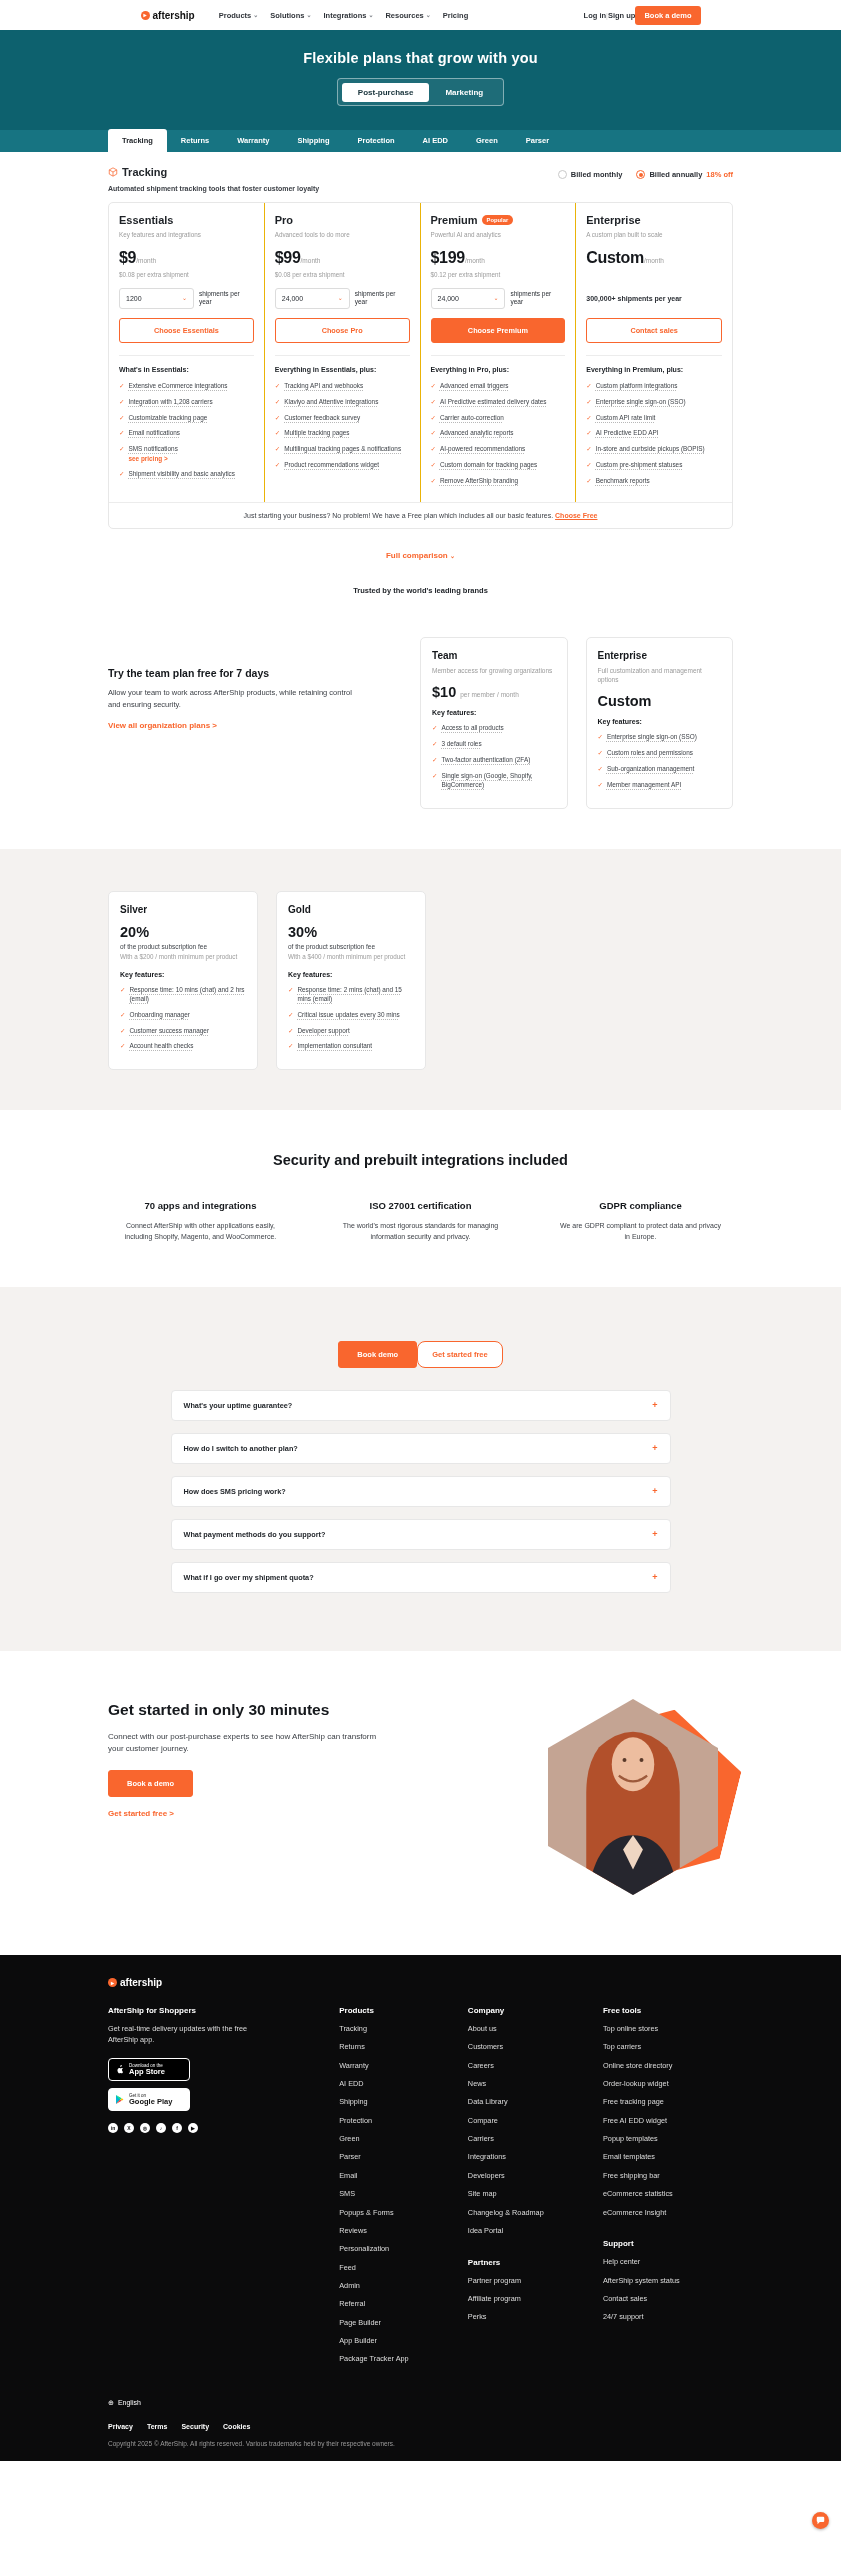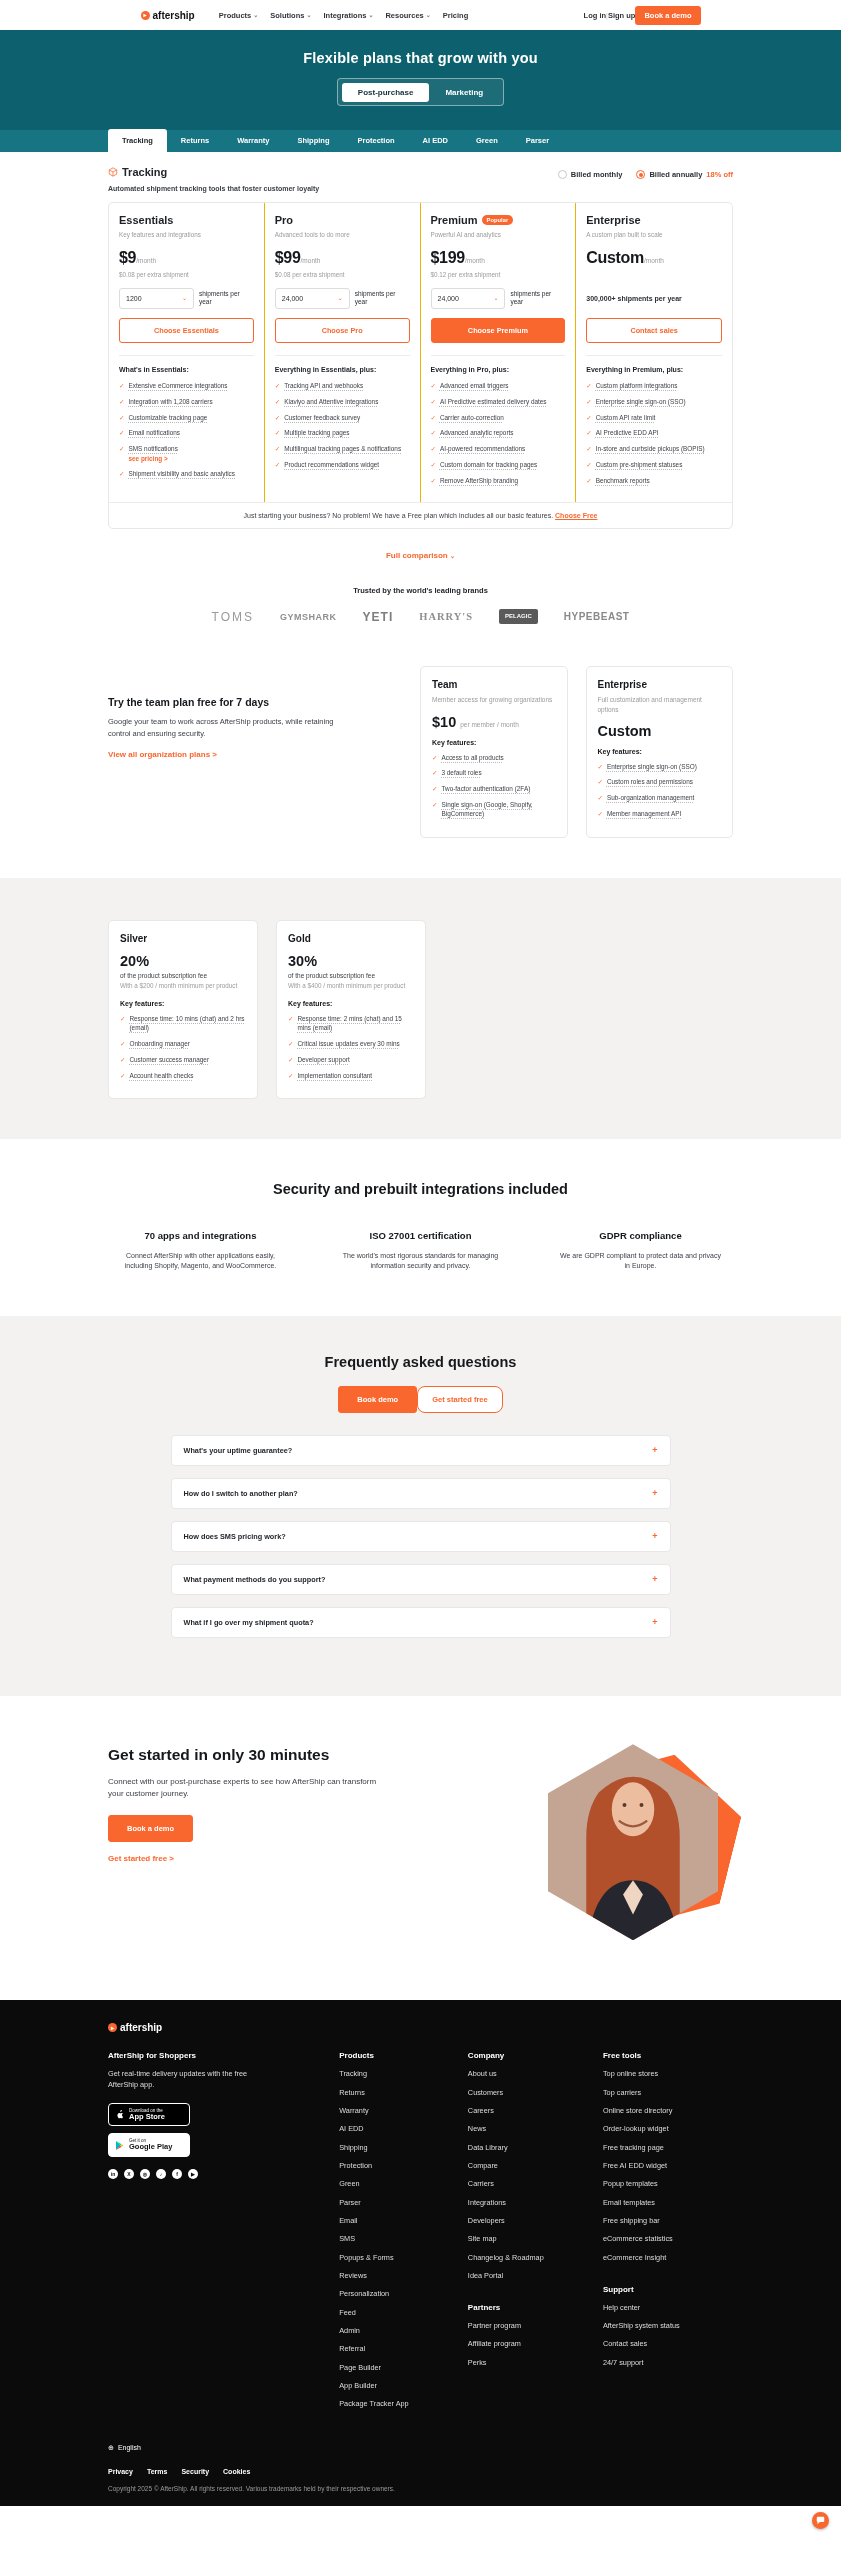--- a/index.html
+++ b/index.html
@@ -418,33 +418,25 @@
             </ul>
         </div>
       </div>
     </div>
     <div class="plan-note"><span>Just starting your business? No problem! We have a Free plan which includes all our basic features. </span><a class="olink" style="text-decoration:underline">Choose Free</a></div>
   </div>
 
   <a class="full-comp olink"><span>Full comparison</span> <span class="chev" style="color:#f9662e">⌄</span></a>
 
   <div class="brands-title">Trusted by the world's leading brands</div>
-  <div class="brand-row">
-    <span class="brand b-toms">TOMS</span>
-    <span class="brand b-gym">GYMSHARK</span>
-    <span class="brand b-yeti">YETI</span>
-    <span class="brand b-harry">HARRY'S</span>
-    <span class="brand b-pelagic">PELAGIC</span>
-    <span class="brand b-hype">HYPEBEAST</span>
-  </div>
 
   <div class="twocard-sec">
     <div class="sec-left">
       <h3>Try the team plan free for 7 days</h3>
-      <p>Google your team to work across AfterShip products, while retaining control and ensuring security.</p>
+      <p>Allow your team to work across AfterShip products, while retaining control and ensuring security.</p>
       <a class="olink">View all organization plans &gt;</a>
     </div>
     <div class="mini-card">
       <h4>Team</h4>
       <div class="mc-desc">Member access for growing organizations</div>
       <div class="mc-price"><span>$10</span> <span class="mc-suffix">per member / month</span></div>
       <div class="mc-kf">Key features:</div>
       <ul class="feat">
 
       <li>
@@ -564,21 +556,20 @@
       </div>
       <div class="sec-col">
         <h4>GDPR compliance</h4>
         <p>We are GDPR compliant to protect data and privacy in Europe.</p>
       </div>
     </div>
   </div>
 </div>
 
 <div class="faq grey">
-  <h2>Frequently asked questions</h2>
   <div class="faq-btns">
     <a class="btn-solid">Book demo</a>
     <a class="btn-line">Get started free</a>
   </div>
   <div class="faq-list">
 
       <div class="faq-item">
         <span class="faq-q">What's your uptime guarantee?</span>
         <span class="plus">+</span>
       </div>

